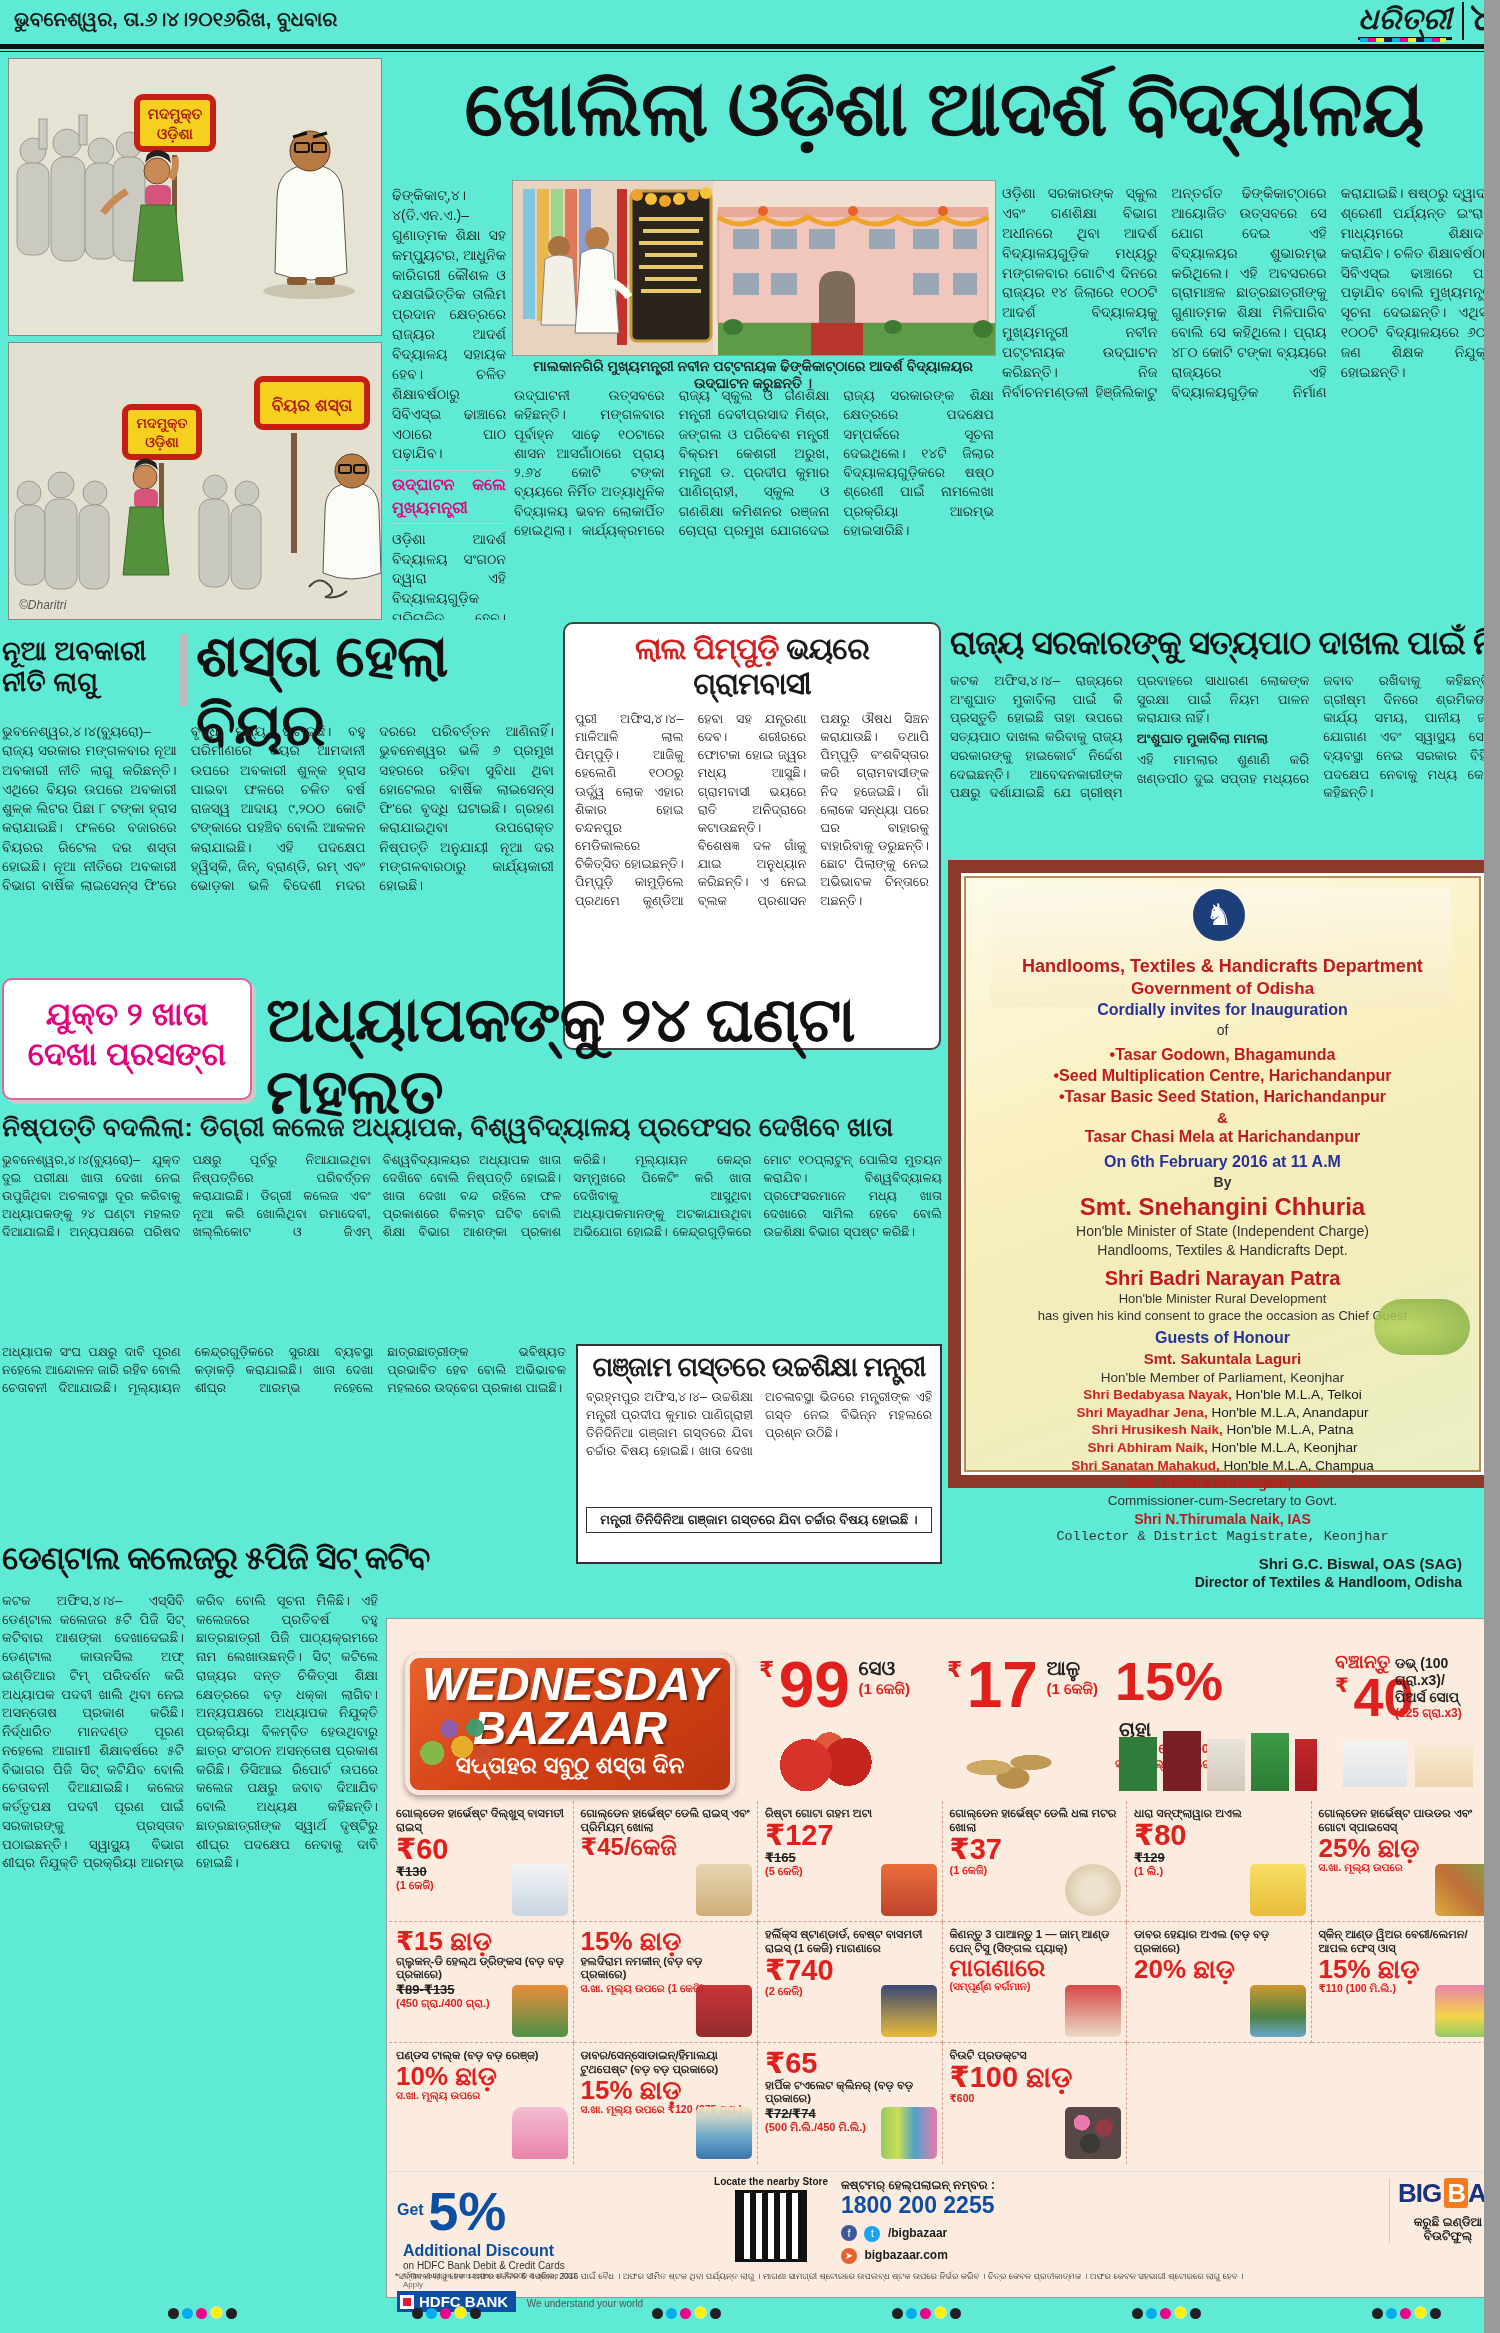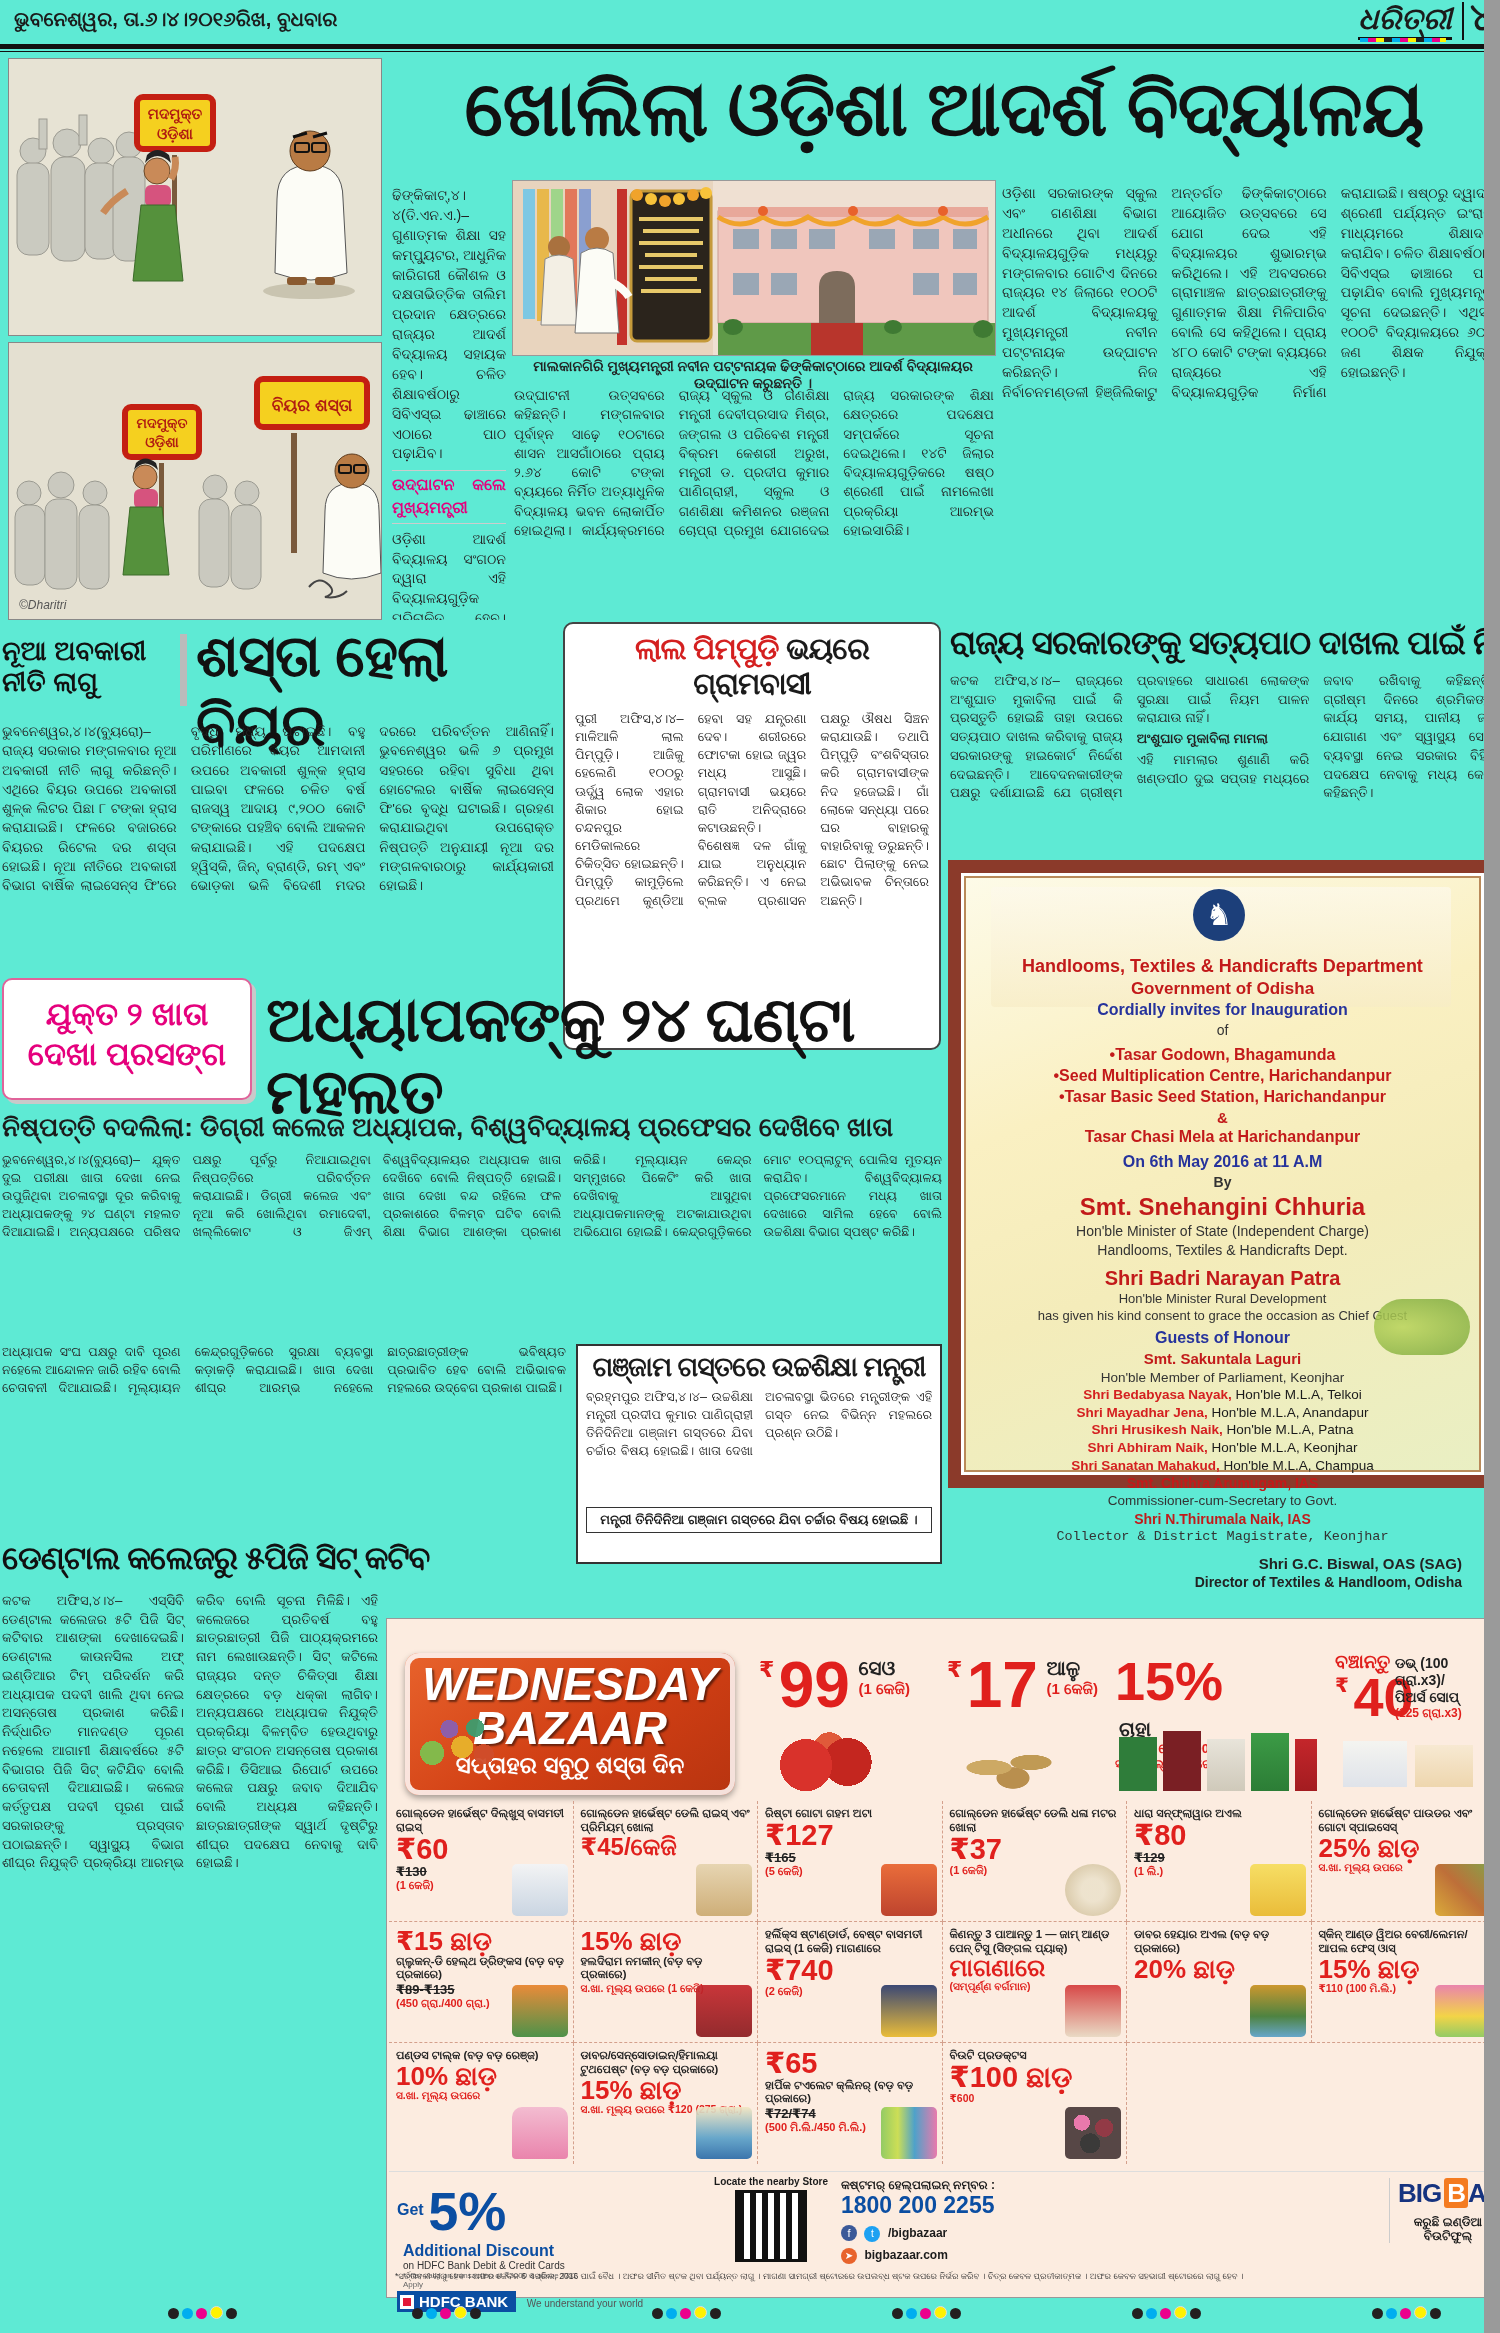--- a/index.html
+++ b/index.html
@@ -244,21 +244,21 @@
     <div style="position:relative;margin-top:72px;">
       <div class="ln" style="font-size:18px;font-weight:bold;color:#c21a1a;">Handlooms, Textiles &amp; Handicrafts Department</div>
       <div class="ln" style="font-size:17px;font-weight:bold;color:#c21a1a;">Government of Odisha</div>
       <div class="ln" style="font-size:16px;font-weight:bold;color:#26339c;">Cordially invites for Inauguration</div>
       <div class="ln" style="font-size:14px;color:#333;">of</div>
       <div class="ln" style="font-size:16px;font-weight:bold;color:#c21a1a;margin-top:6px;">•Tasar Godown, Bhagamunda</div>
       <div class="ln" style="font-size:16px;font-weight:bold;color:#c21a1a;">•Seed Multiplication Centre, Harichandanpur</div>
       <div class="ln" style="font-size:16px;font-weight:bold;color:#c21a1a;">•Tasar Basic Seed Station, Harichandanpur</div>
       <div class="ln" style="font-size:15px;font-weight:bold;color:#c21a1a;">&amp;</div>
       <div class="ln" style="font-size:16px;font-weight:bold;color:#c21a1a;">Tasar  Chasi Mela at Harichandanpur</div>
-      <div class="ln" style="font-size:16px;font-weight:bold;color:#26339c;margin-top:4px;">On 6th May 2016 at 11 A.M</div>
+      <div class="ln" style="font-size:16px;font-weight:bold;color:#26339c;margin-top:4px;">On 6th February 2016 at 11 A.M</div>
       <div class="ln" style="font-size:14px;font-weight:bold;color:#333;">By</div>
       <div class="ln" style="font-size:24px;font-weight:bold;color:#c21a1a;">Smt. Snehangini Chhuria</div>
       <div class="ln" style="font-size:14px;color:#333;">Hon'ble Minister of State (Independent Charge)</div>
       <div class="ln" style="font-size:14px;color:#333;">Handlooms, Textiles &amp; Handicrafts Dept.</div>
       <div class="ln" style="font-size:20px;font-weight:bold;color:#c21a1a;margin-top:6px;">Shri Badri Narayan Patra</div>
       <div class="ln" style="font-size:13px;color:#333;">Hon'ble Minister Rural Development</div>
       <div class="ln" style="font-size:13px;color:#333;">has given his kind consent to grace the occasion as Chief Guest</div>
       <div class="ln" style="font-size:16px;font-weight:bold;color:#26339c;margin-top:4px;">Guests of Honour</div>
       <div class="ln" style="font-size:15px;font-weight:bold;color:#c21a1a;">Smt. Sakuntala Laguri</div>
       <div class="ln" style="font-size:13.5px;color:#333;">Hon'ble Member of Parliament, Keonjhar</div>

